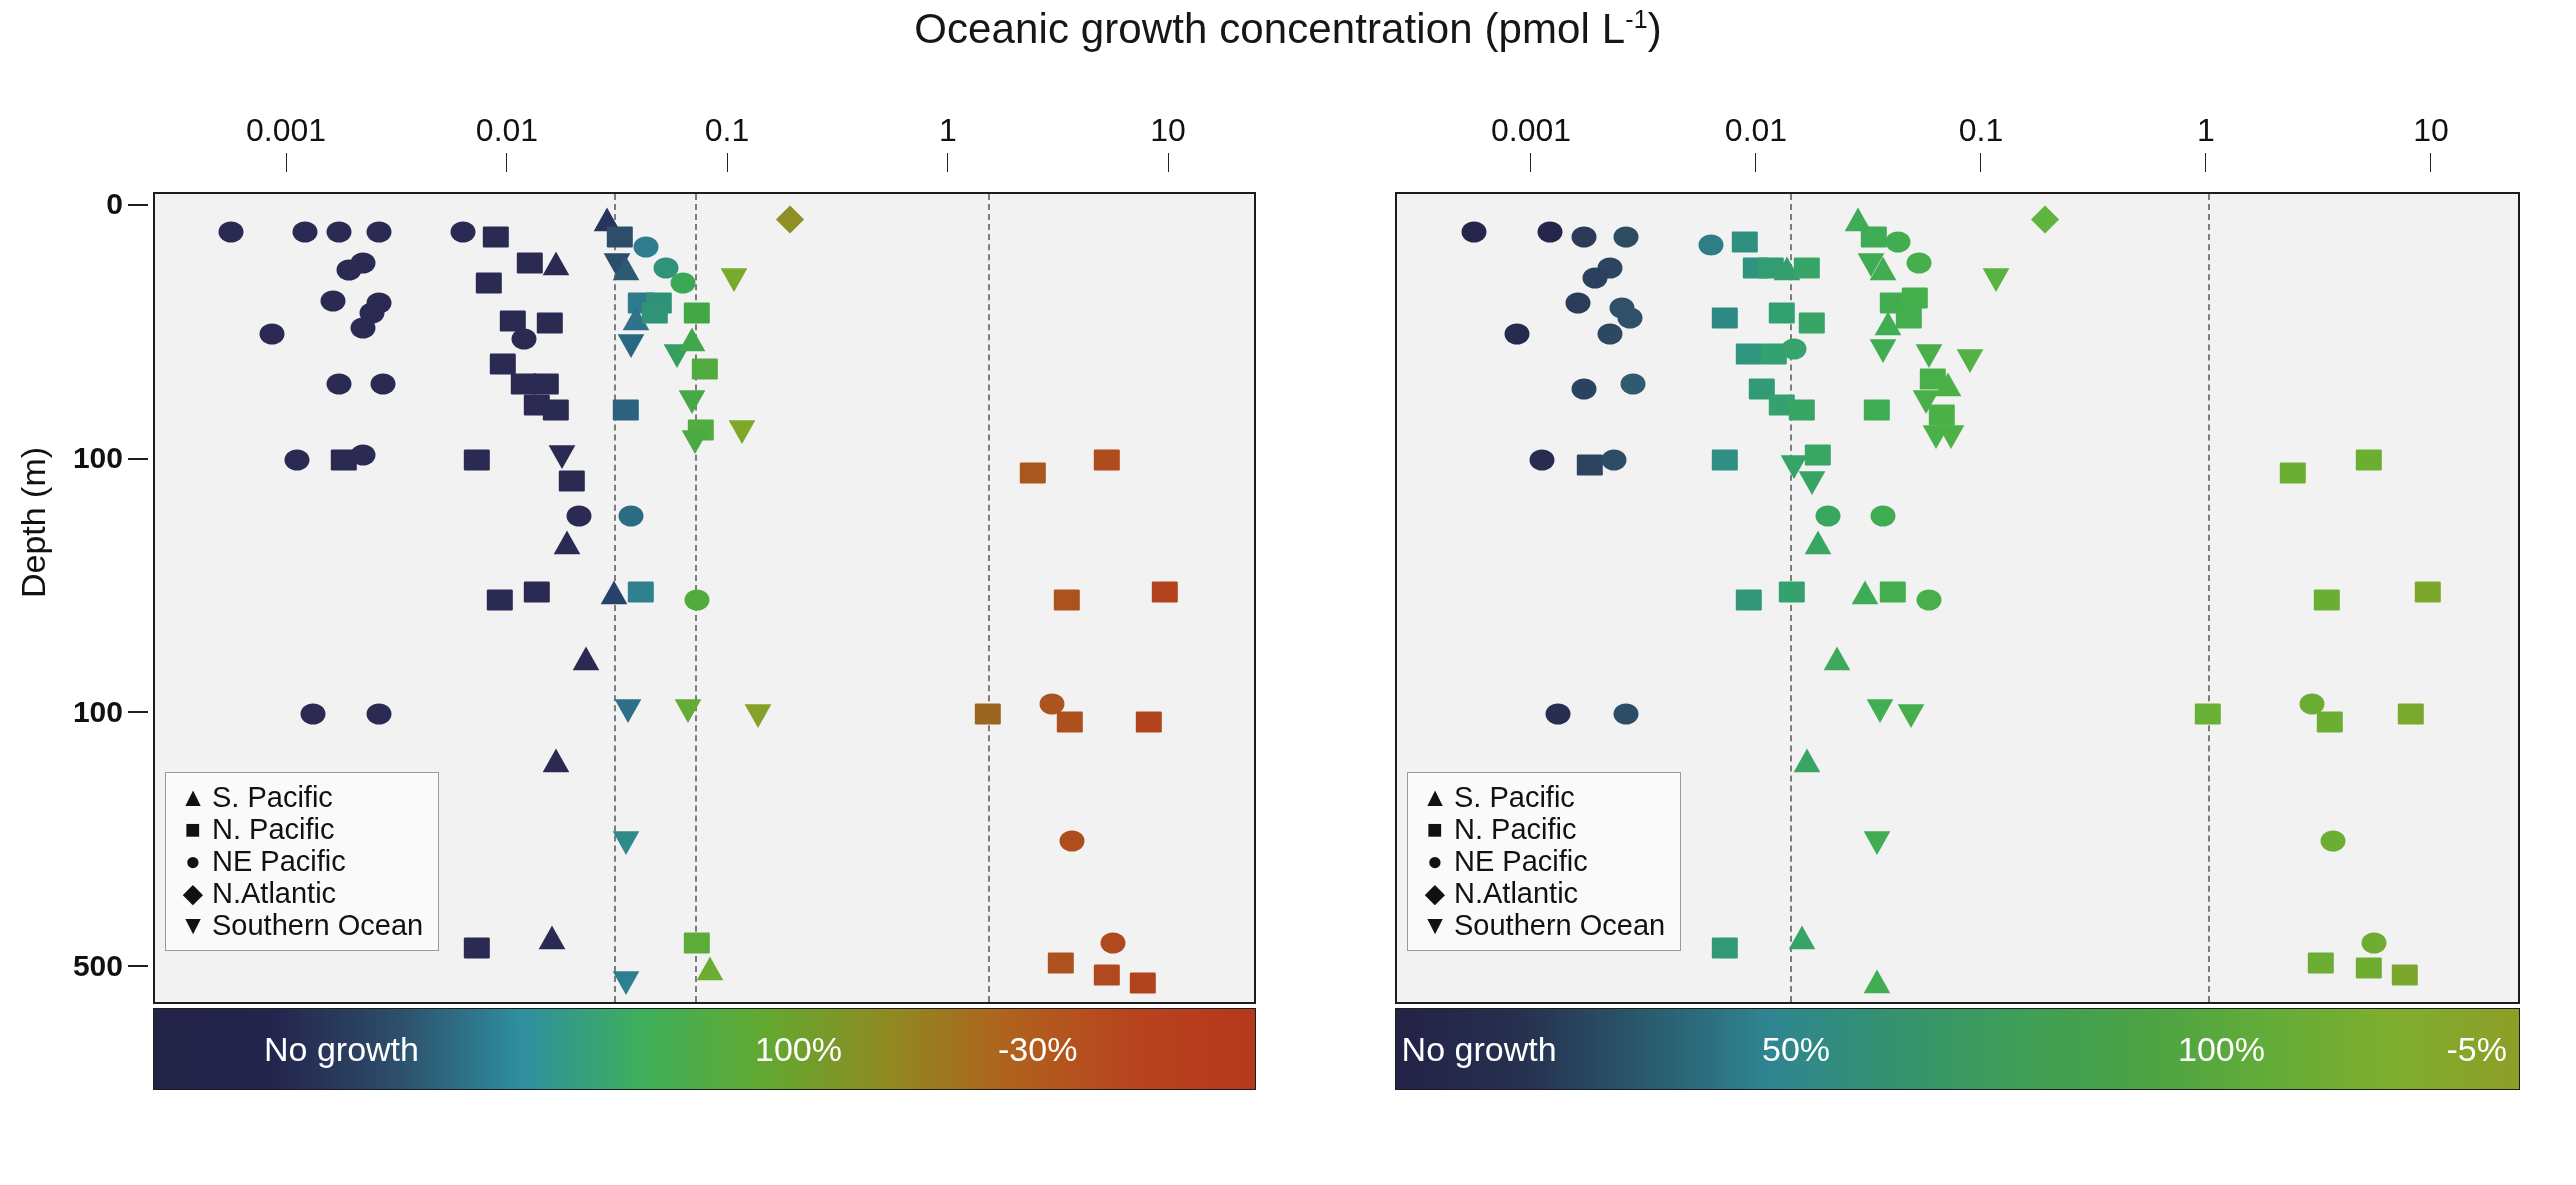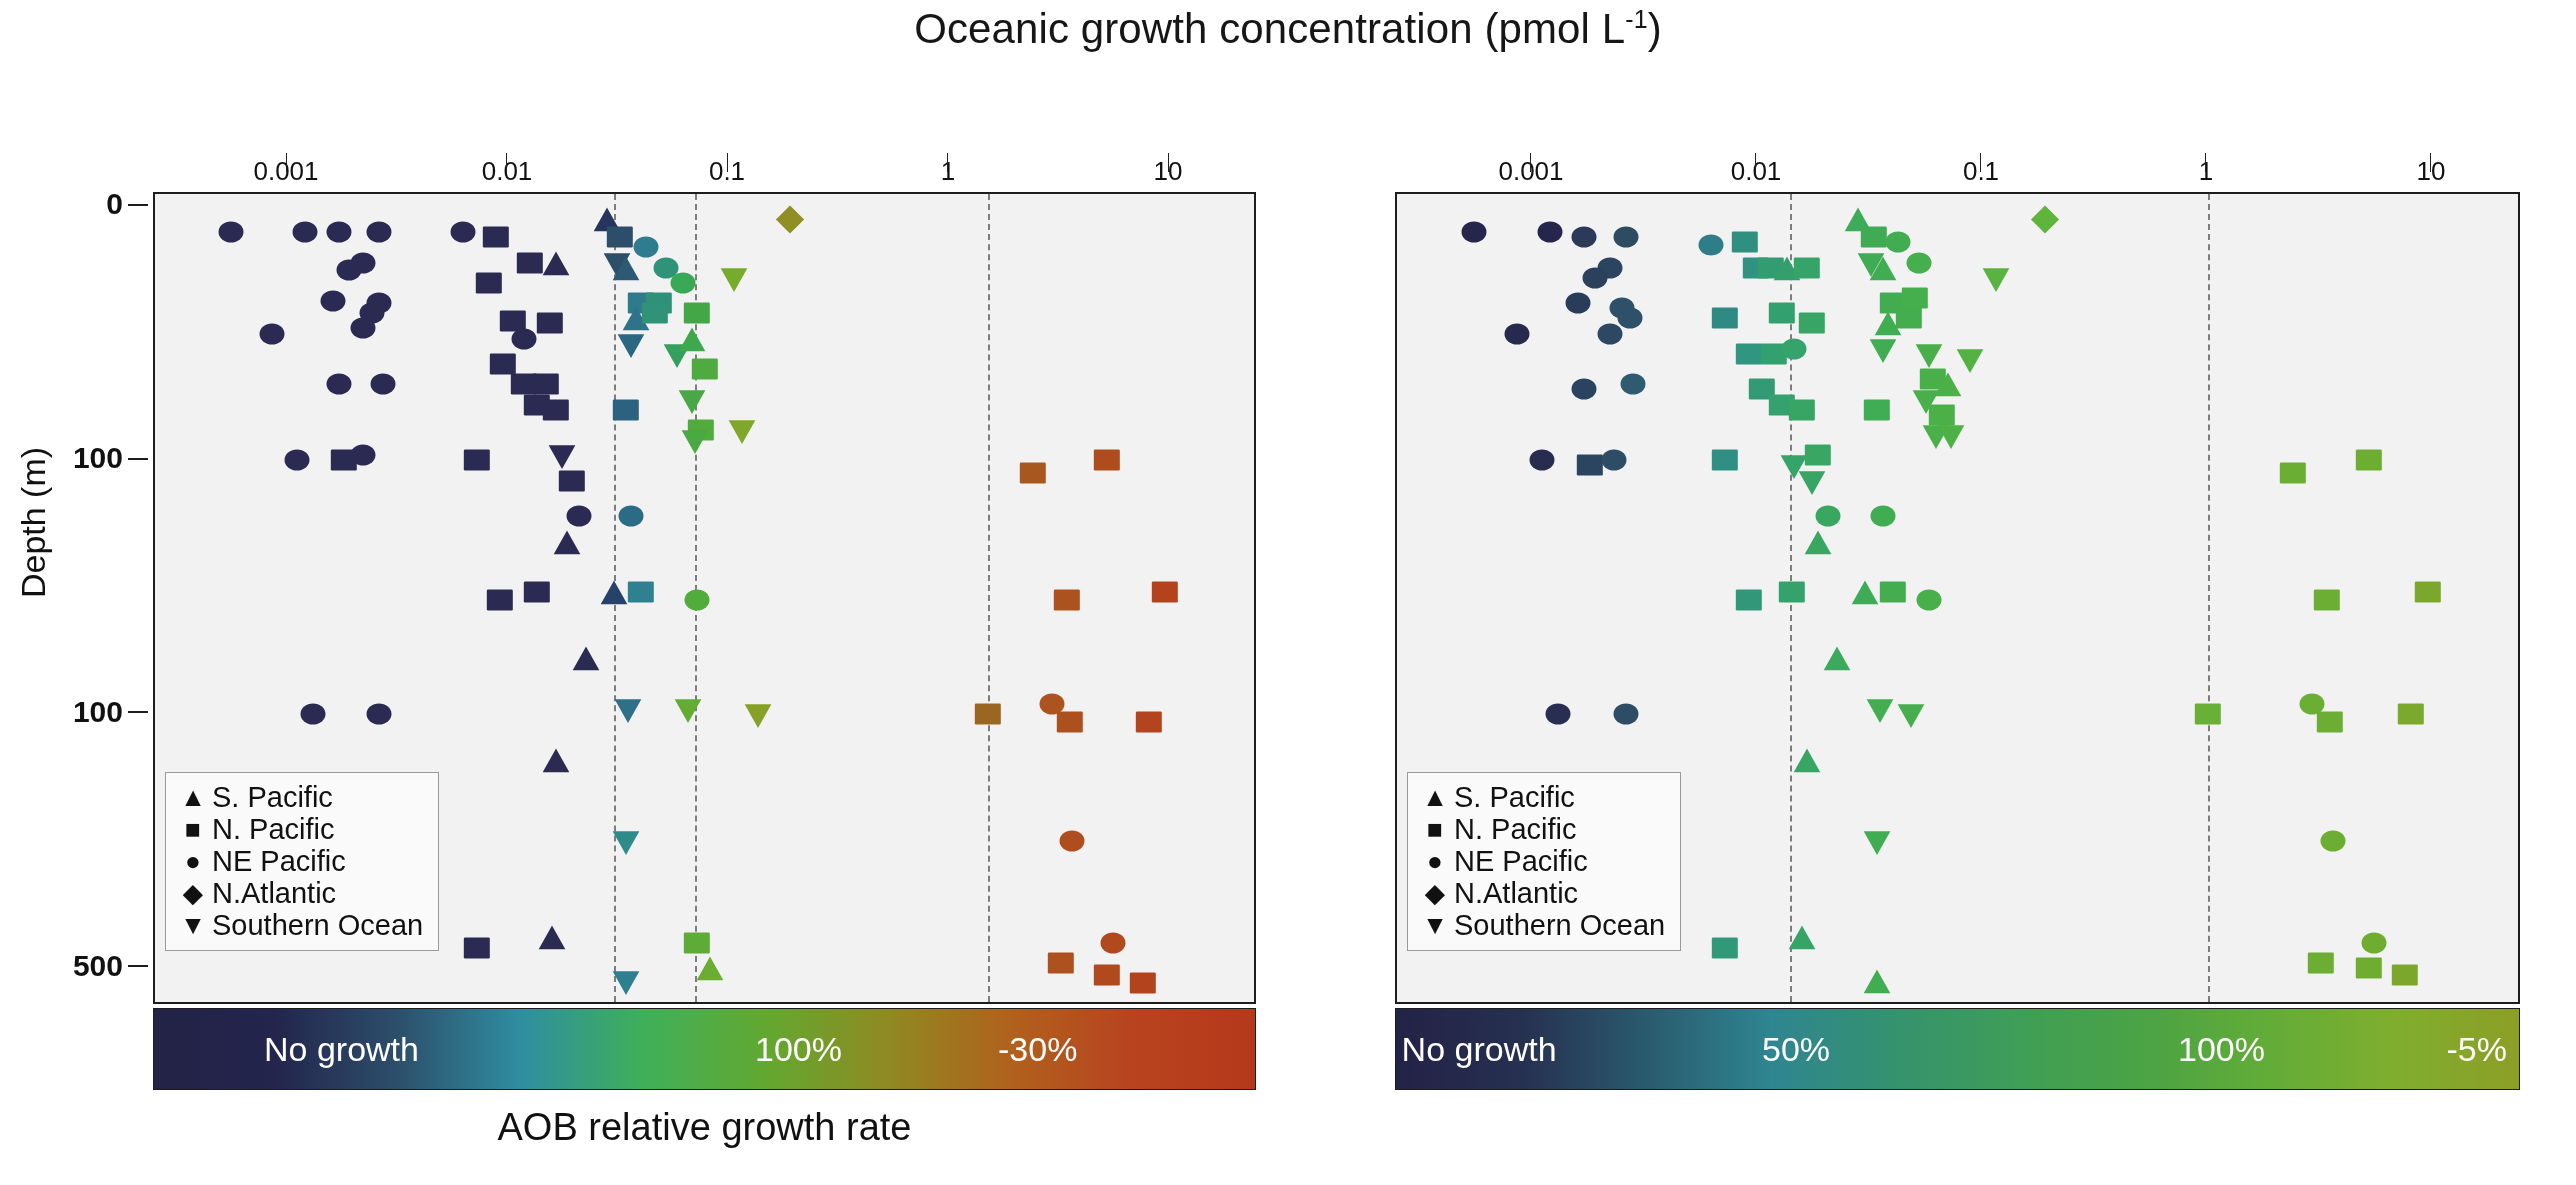--- a/index.html
+++ b/index.html
@@ -10,21 +10,21 @@
     font-size:42px;font-weight:400;letter-spacing:0.1px;color:#161616;
   }
   #figure-title sup{font-size:25px;vertical-align:super;line-height:0;}
 
   .panel{position:absolute;top:0;height:1186px;}
   #panel-aob{left:0;width:1288px;}
   #panel-aoa{left:1288px;width:1288px;}
 
   
   .xticks{position:absolute;height:34px;}
-  .xtick{position:absolute;transform:translateX(-50%);font-size:26px;color:#111;white-space:nowrap;margin-top:44px;}
+  .xtick{position:absolute;transform:translateX(-50%);font-size:32px;color:#111;white-space:nowrap;}
   .xtickmark{position:absolute;width:1.3px;background:#222;}
 
   .plot{
     position:absolute;background:#f2f2f2;
     border:2px solid #1d1d1d;box-sizing:border-box;
   }
   .vline{position:absolute;top:0;bottom:0;width:0;border-left:2px dashed #7d7d7d;}
 
   .pt{position:absolute;transform:translate(-50%,-50%);}
   .pt.sq{border-radius:1.3px;}
@@ -249,21 +249,20 @@
       <div class="lrow">
         <span class="lsym">▼</span>
         <span class="ltxt">Southern Ocean</span>
       </div>
     </div>
     <div class="colorbar" style="left: 153px; top: 1008px; width: 1103px; height: 82px; background: linear-gradient(to right, rgb(35, 34, 71), rgb(35, 37, 77), rgb(45, 79, 107), rgb(47, 142, 160), rgb(63, 175, 90), rgb(98, 168, 48), rgb(143, 138, 34), rgb(176, 97, 29), rgb(184, 67, 31), rgb(181, 56, 27));">
       <div class="cblabel" style="left: 110px;">No growth</div>
       <div class="cblabel" style="left: 601px;">100%</div>
       <div class="cblabel" style="left: 844px;">-30%</div>
     </div>
-    <div class="caption" style="left: 153px; width: 1103px;">AOB relative growth rate</div>
   </div>
 <div class="panel" id="panel-aoa">
     <div class="xticks" style="left: 0px; top: 112px; width: 1288px;">
       <div class="xtick" style="left: 243px; top: 0px;">0.001</div>
       <div class="xtickmark" style="left: 242px; top: 41px; height: 18.5px; background: rgb(34, 34, 34);"></div>
       <div class="xtick" style="left: 468px; top: 0px;">0.01</div>
       <div class="xtickmark" style="left: 467px; top: 41px; height: 18.5px; background: rgb(34, 34, 34);"></div>
       <div class="xtick" style="left: 693px; top: 0px;">0.1</div>
       <div class="xtickmark" style="left: 692px; top: 41px; height: 18.5px; background: rgb(34, 34, 34);"></div>
       <div class="xtick" style="left: 918px; top: 0px;">1</div>

